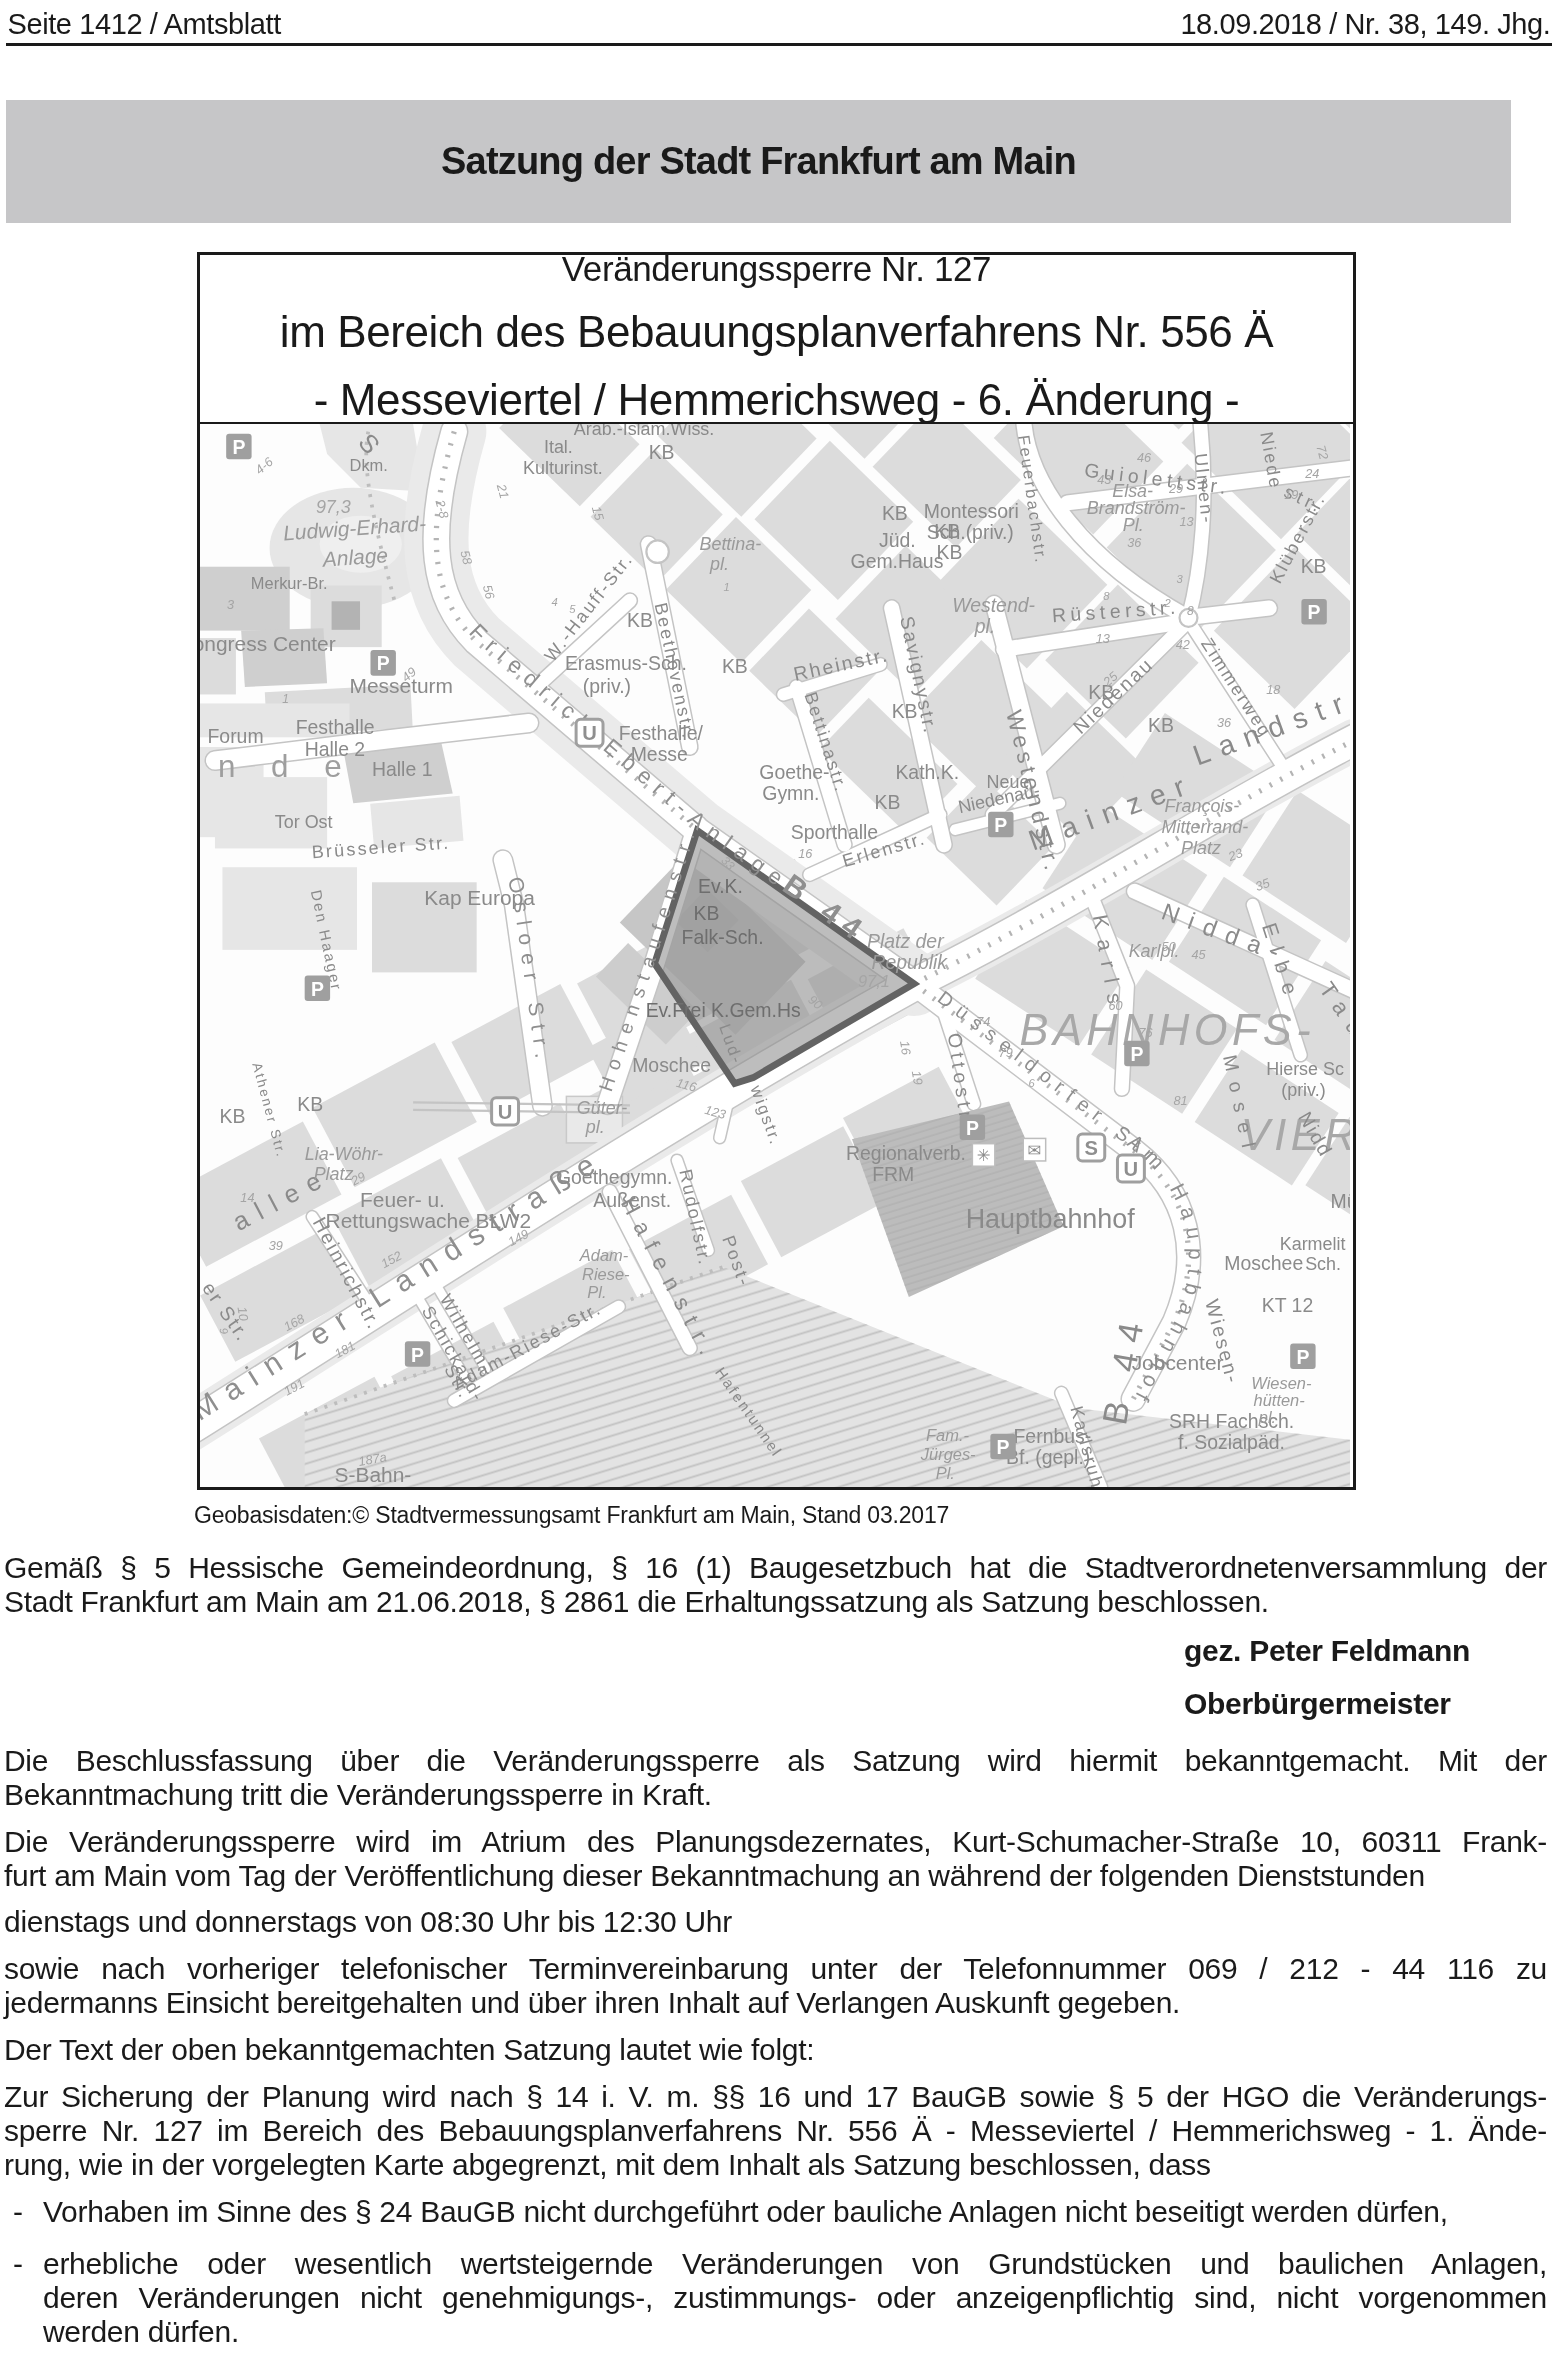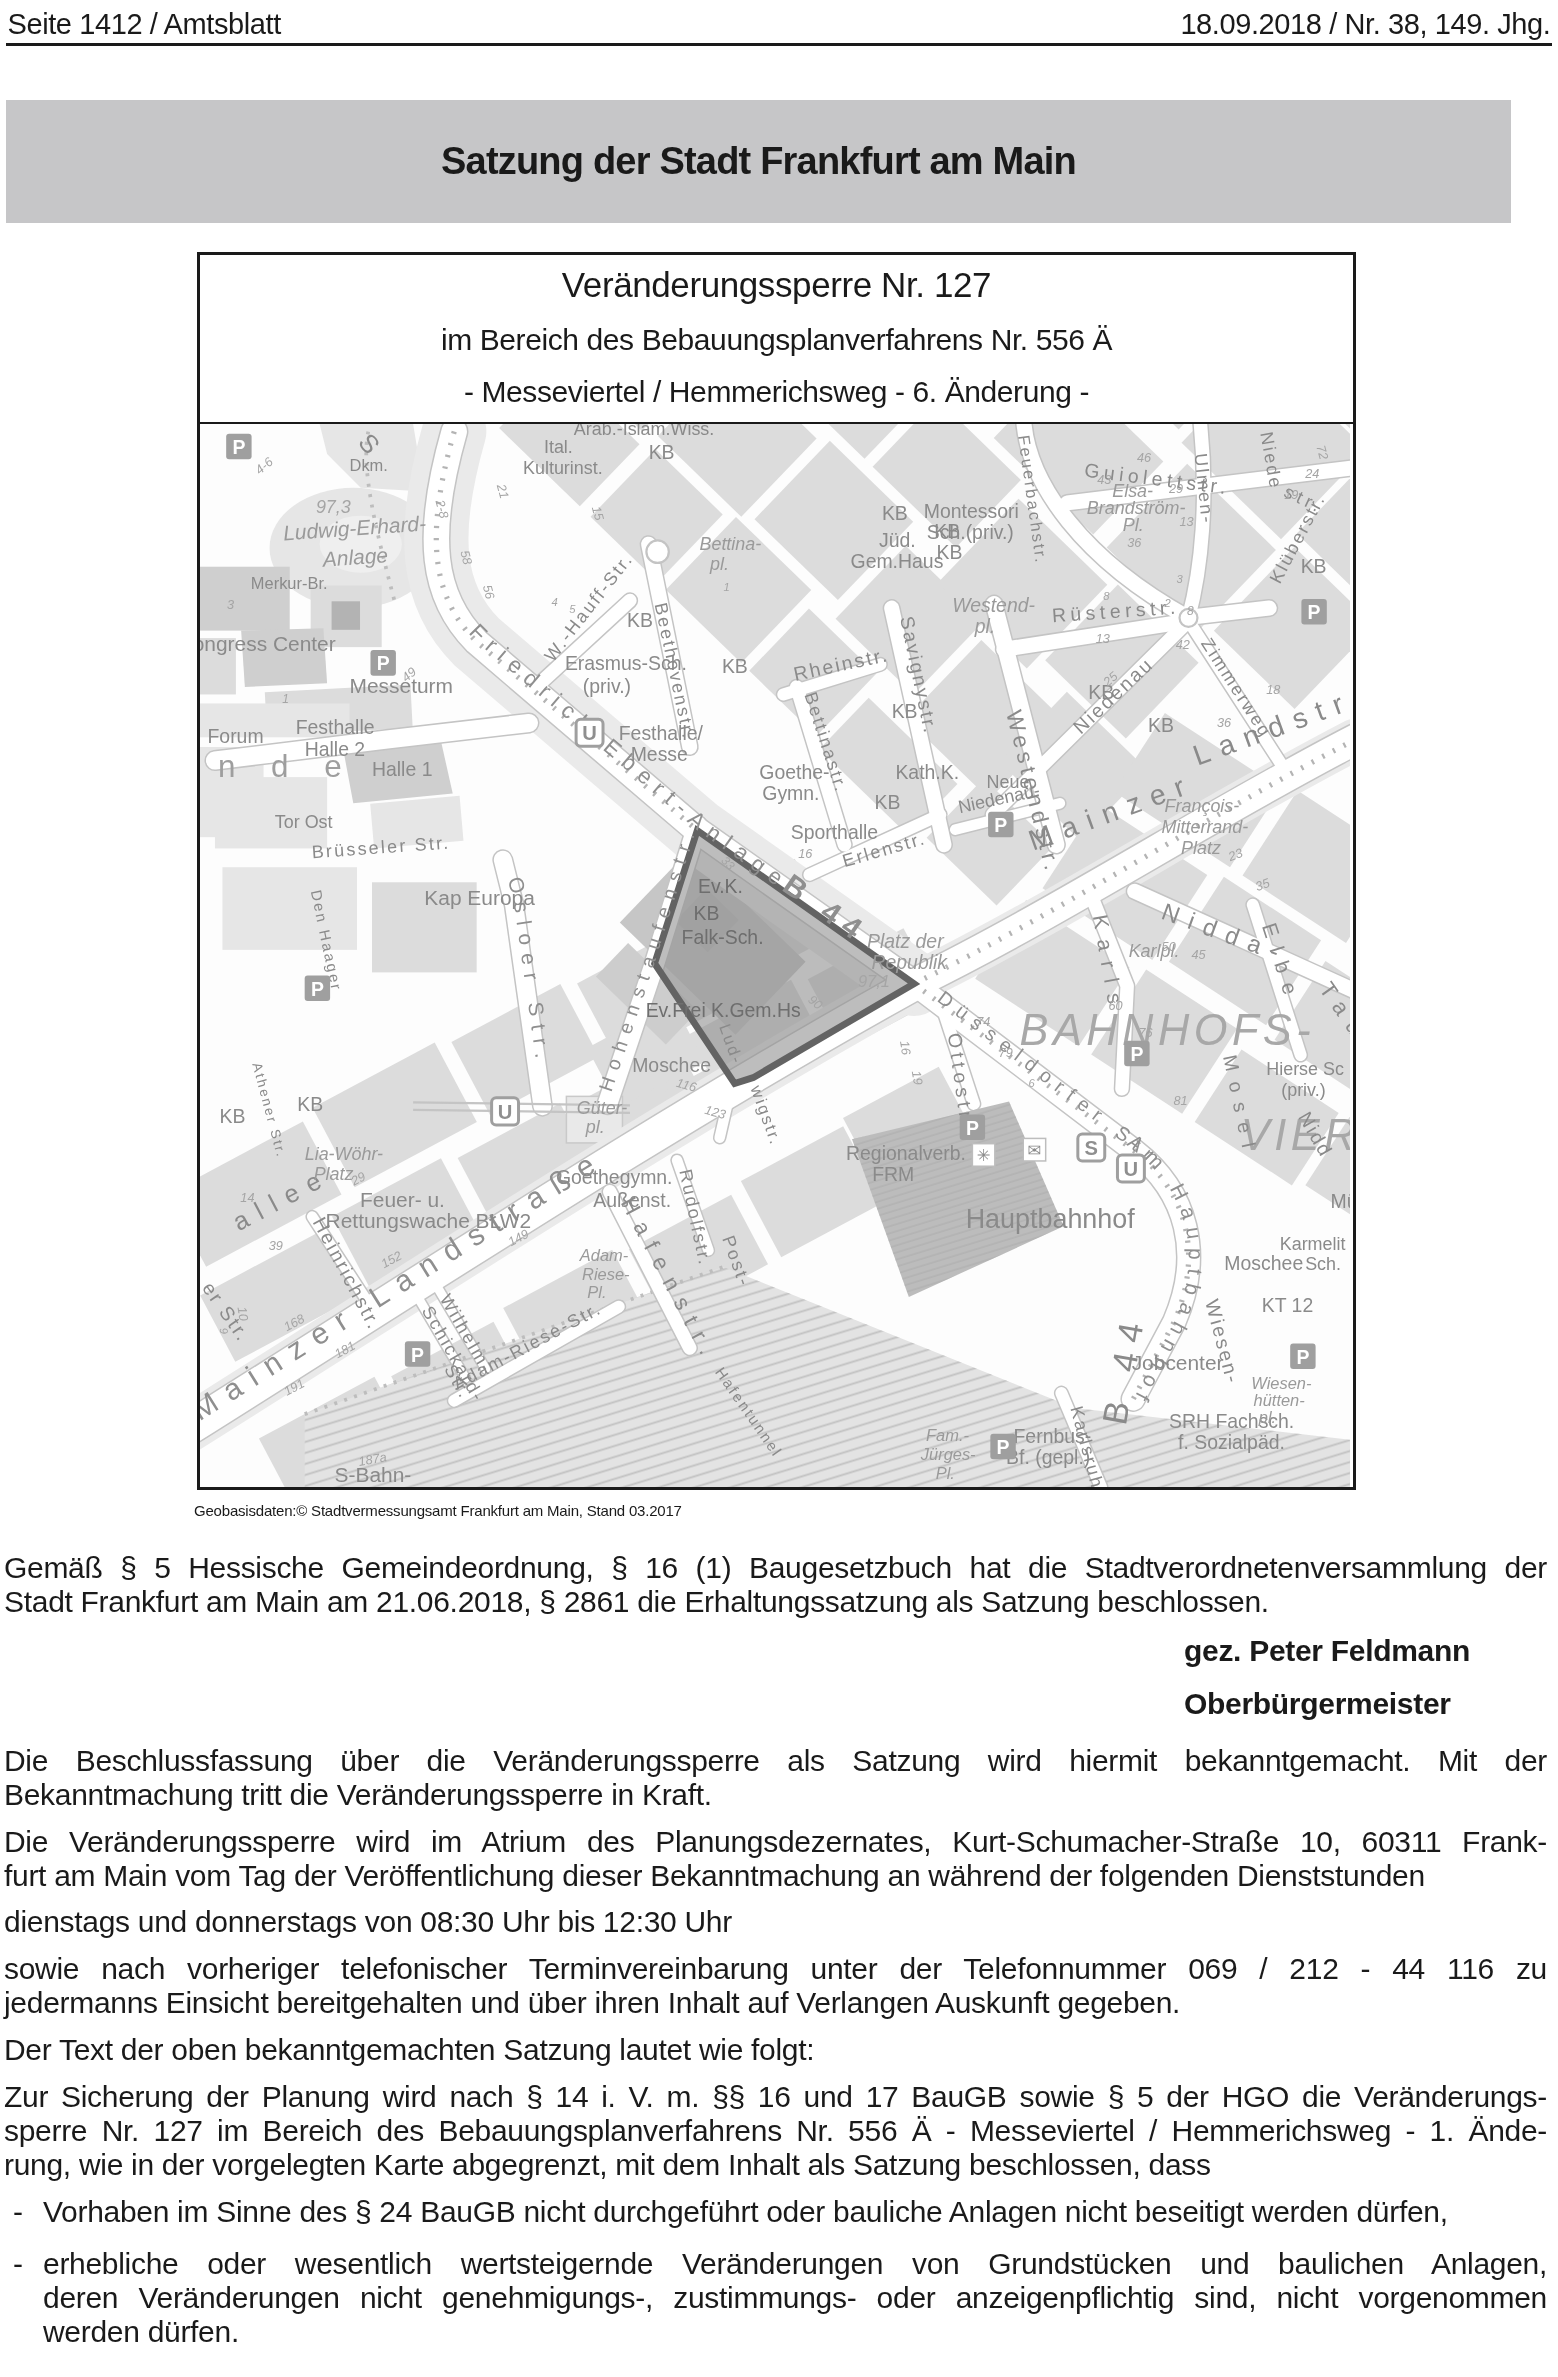--- a/index.html
+++ b/index.html
@@ -11,25 +11,25 @@
   .hdr .hr{float:right;}
   .rule{position:absolute;top:43px;left:6px;right:6px;height:3px;background:#1a1a1a;}
   
   .banner{position:absolute;top:100px;left:6px;width:1505px;height:123px;background:#c6c6c8;
           display:flex;align-items:center;justify-content:center;}
   .banner .t{font-size:38px;font-weight:bold;letter-spacing:-0.8px;}
   
   .nbox{position:absolute;top:252px;left:197px;width:1153px;height:1232px;border:3px solid #1a1a1a;background:#fff;}
   .nbox .titles{height:164px;display:flex;flex-direction:column;align-items:center;justify-content:center;gap:18px;}
   .nbox .t1{font-size:35px;letter-spacing:-0.4px;}
-  .nbox .t2,.nbox .t3{font-size:30px;letter-spacing:-0.4px;}
+  .nbox .t2,.nbox .t3{font-size:44px;letter-spacing:-0.4px;}
   .mapwrap{position:absolute;top:167px;left:0;right:0;bottom:0;border-top:2.3px solid #1a1a1a;overflow:hidden;}
   svg{display:block;}
   
-  .cap{position:absolute;top:1502px;left:194px;font-size:15px;letter-spacing:-0.2px;}
+  .cap{position:absolute;top:1502px;left:194px;font-size:23px;letter-spacing:-0.2px;}
   
   .body{position:absolute;top:1551px;left:4px;width:1543px;font-size:30px;line-height:34px;letter-spacing:-0.3px;}
   .para{margin:0 0 12.8px 0;}
   .line{text-align:left;}
   .line.j{text-align:justify;text-align-last:justify;}
   .sig{margin:6px 39px 21px 0;font-weight:bold;display:flex;flex-direction:column;align-items:flex-end;gap:15px;}
   .sig .line{text-align:left;width:324px;line-height:38px;}
   .bullet{position:relative;padding-left:39px;margin:0 0 18px 0;}
   .bullet .dash{position:absolute;left:9px;top:0;}
   

